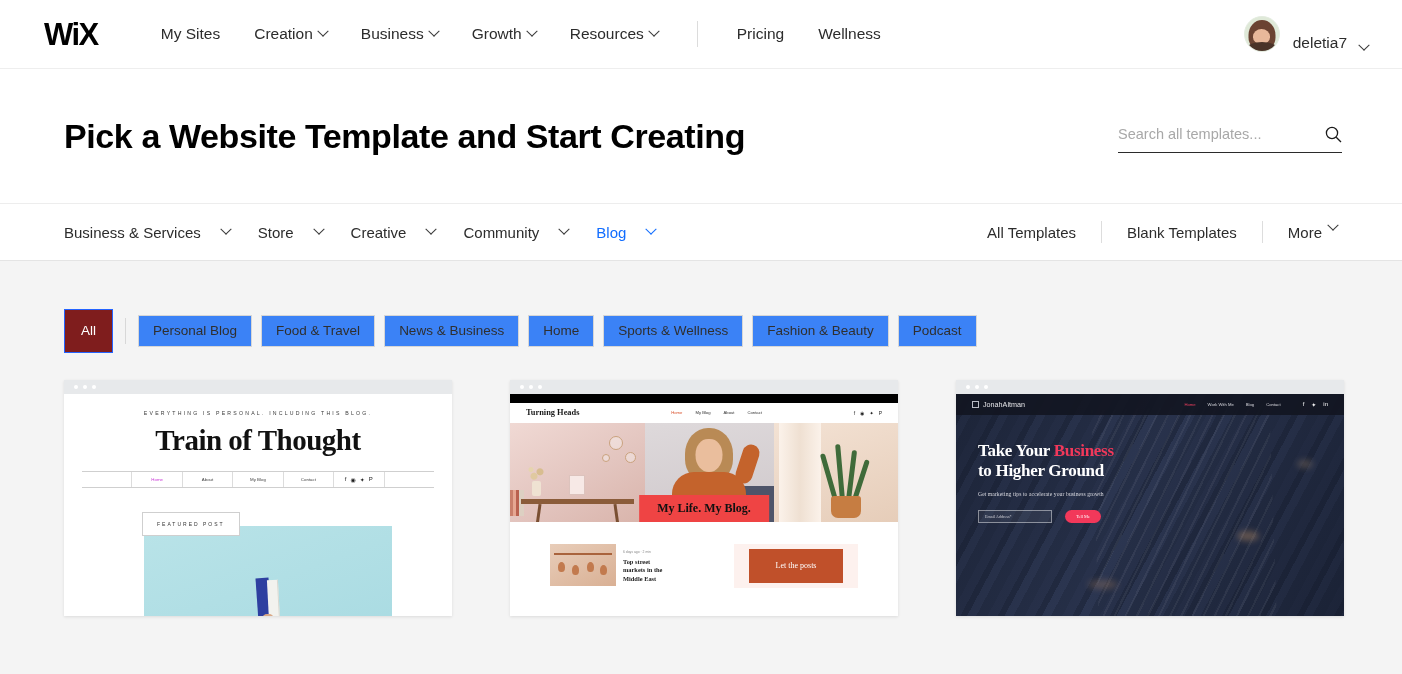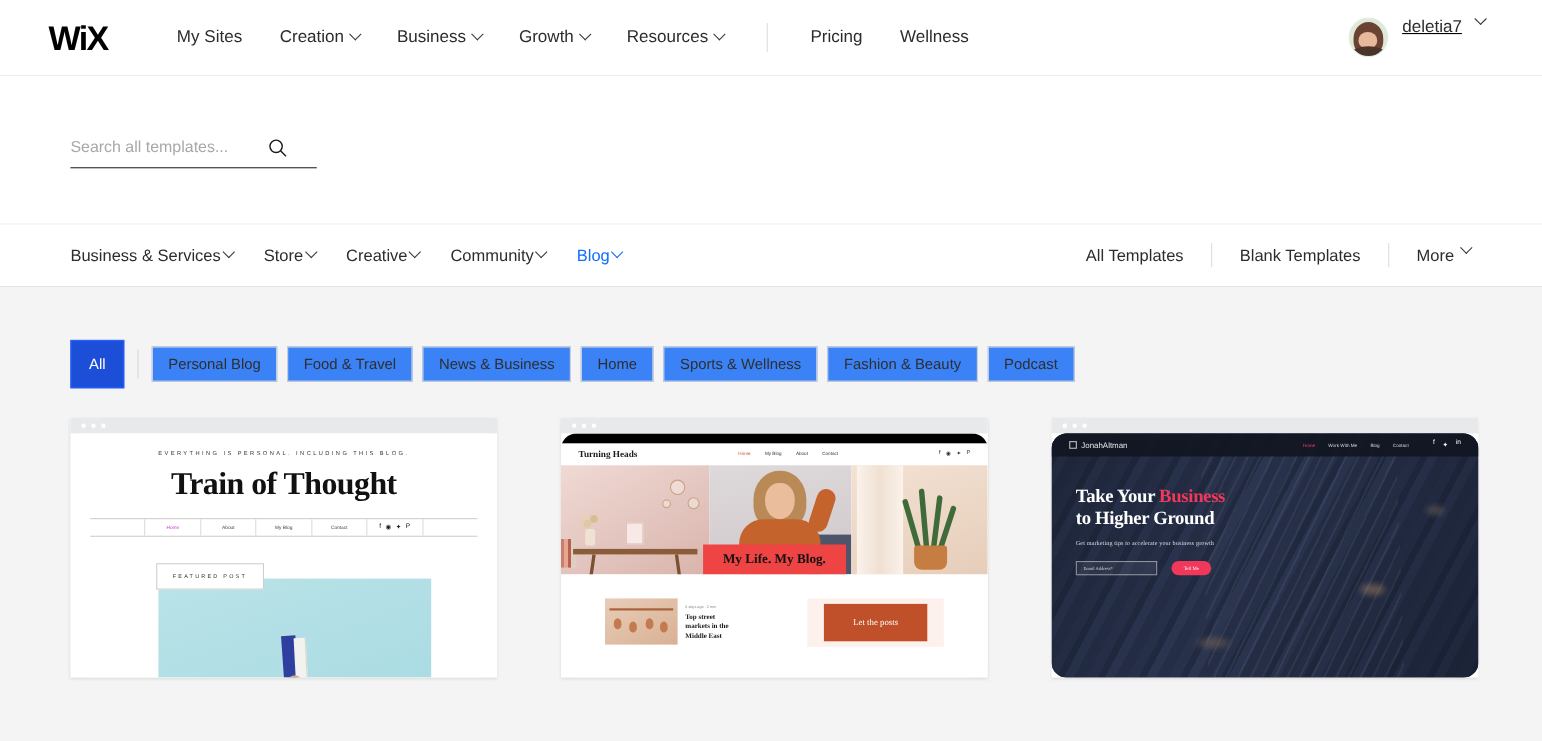--- a/index.html
+++ b/index.html
@@ -32,22 +32,22 @@
   }
   .chev {
     width: 8px; height: 8px; display: inline-block;
     border-right: 1.4px solid #3a3a3a; border-bottom: 1.4px solid #3a3a3a;
     transform: rotate(45deg) translate(-2px,-2px);
   }
   .nav-divider {
     width: 1px; height: 26px; background: #dcdcdc; margin: 0 22px;
   }
   .user-area {
-    position: absolute; right: 52px; top: 50%; transform: translateY(-50%);
-    display: flex; align-items: flex-start; gap: 13px; cursor: pointer; text-decoration: underline;
+    position: absolute; right: 34px; top: 50%; transform: translateY(-50%);
+    display: flex; align-items: flex-end; gap: 13px; cursor: pointer;
   }
   .avatar {
     width: 36px; height: 36px; border-radius: 50%;
     background: #dfe9d8; overflow: hidden; position: relative;
     border: 1px solid #e4ece0; flex: none;
   }
   .avatar .hair {
     position: absolute; left: 50%; top: 10%; transform: translateX(-50%);
     width: 27px; height: 30px; border-radius: 50% 50% 42% 42%;
     background: #6b4332;
@@ -70,20 +70,21 @@
     height: 134px; background: #fff;
     display: flex; align-items: center; justify-content: space-between;
     padding: 0 60px 0 64px; position: relative;
   }
   .page-title {
     font-size: 34px; font-weight: 700; color: #000;
     letter-spacing: -0.4px;
   }
   .search-wrap {
     width: 224px; display: flex; align-items: center;
+    justify-content: space-between;
     border-bottom: 1.5px solid #2b2b2b;
     padding-bottom: 9px; margin-top: 6px;
   }
   .search-input {
     border: none; outline: none; background: transparent;
     font-size: 14.5px; color: #333; width: 180px;
     font-family: "Liberation Sans", sans-serif;
   }
   .search-input::placeholder { color: #a8a8a8; }
   .search-icon { flex: none; cursor: pointer; }
@@ -91,21 +92,21 @@
   
   .cat-nav {
     height: 58px; background: #fff;
     border-top: 1px solid #ededed; border-bottom: 1px solid #e4e4e4;
     display: flex; align-items: center; justify-content: space-between;
     padding: 0 40px 0 64px;
   }
   .cat-left { display: flex; align-items: center; }
   .cat-item {
     font-size: 15px; color: #2c2c2c; padding: 6px 14px;
-    display: flex; align-items: center; gap: 3px; cursor: pointer;
+    display: flex; align-items: center; gap: 21px; cursor: pointer;
     white-space: nowrap;
   }
   .cat-item:first-child { padding-left: 0; }
   .cat-item.active { color: #116dff; }
   .cat-item.active .chev {
     border-color: #116dff;
   }
   .cat-right { display: flex; align-items: center; }
   .cat-link {
     font-size: 15px; color: #2c2c2c; padding: 6px 25px;
@@ -123,21 +124,21 @@
     font-size: 19px; font-weight: 700; color: #1a1a1a;
     margin-bottom: 30px; letter-spacing: -0.1px;
   }
   .chips { display: flex; align-items: center; gap: 0; }
   .chip {
     font-size: 13.5px; color: #2f2f2f; background: #3b82f6;
     border: 1px solid #d6d6d6; padding: 7px 14px;
     cursor: pointer; white-space: nowrap; line-height: 1.15;
   }
   .chip.active {
-    background: #1d4ed8; color: #fff; border-color: #2463ff;
+    background: #7f1d1d; color: #fff; border-color: #2463ff;
     padding: 13px 16px;
   }
   .chip-sep { width: 1px; height: 26px; background: #d8d8d8; margin: 0 12px; }
   .chip + .chip { margin-left: 9px; }
 
   
   .cards {
     display: flex; gap: 58px; margin-top: 27px;
   }
   .card {
@@ -147,21 +148,21 @@
     cursor: pointer; flex: none;
   }
   .chrome {
     height: 14px; background: #e7e9eb; display: flex;
     align-items: center; padding-left: 10px; gap: 5px;
   }
   .chrome i {
     width: 4px; height: 4px; border-radius: 50%;
     background: #fff; display: block;
   }
-  .card-body { position: relative; width: 100%; height: 222px; overflow: hidden; border-radius: 14px; }
+  .card-body { position: relative; width: 100%; height: 222px; overflow: hidden; }
 
   
   .c1 { background: #fff; padding-top: 16px; text-align: center; }
   .c1 .tagline {
     font-size: 5.2px; letter-spacing: 2.2px; color: #3a3a3a;
     font-family: "Liberation Sans", sans-serif; margin-bottom: 8px;
   }
   .c1 .brand {
     font-family: "Liberation Serif", serif; font-weight: 700;
     font-size: 29px; color: #111; letter-spacing: -0.5px;
@@ -461,20 +462,21 @@
     <div class="avatar">
       <div class="hair"></div>
       <div class="body"></div>
     </div>
     <span class="username">deletia7</span>
     <i class="chev"></i>
   </div>
 </div>
 
 <div class="hero">
+  <h1 class="page-title">Pick a Website Template and Start Creating</h1>
   <div class="search-wrap">
     <input class="search-input" type="text" placeholder="Search all templates..." style="">
     <svg class="search-icon" width="17" height="17" viewBox="0 0 17 17">
       <circle cx="7" cy="7" r="5.6" fill="none" stroke="#1a1a1a" stroke-width="1.3"></circle>
       <line x1="11.2" y1="11.2" x2="16" y2="16" stroke="#1a1a1a" stroke-width="1.3"></line>
     </svg>
   </div>
 </div>
 
 <div class="cat-nav">

